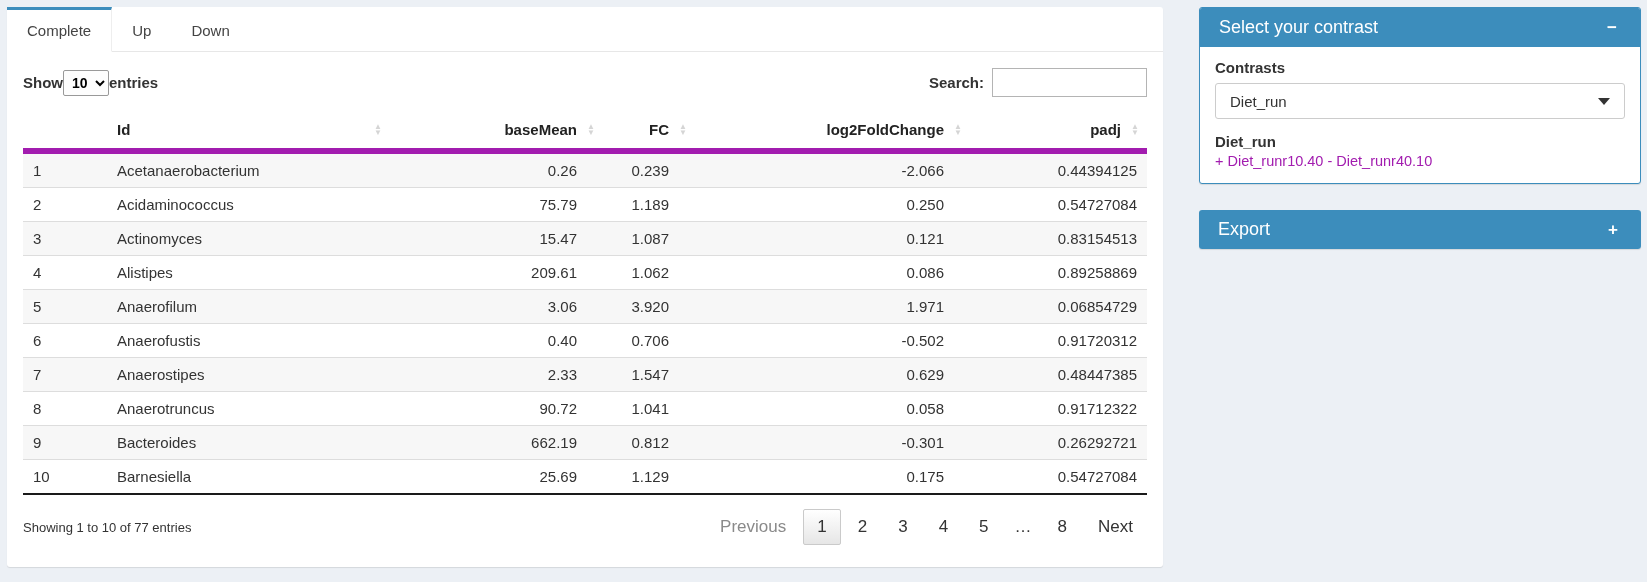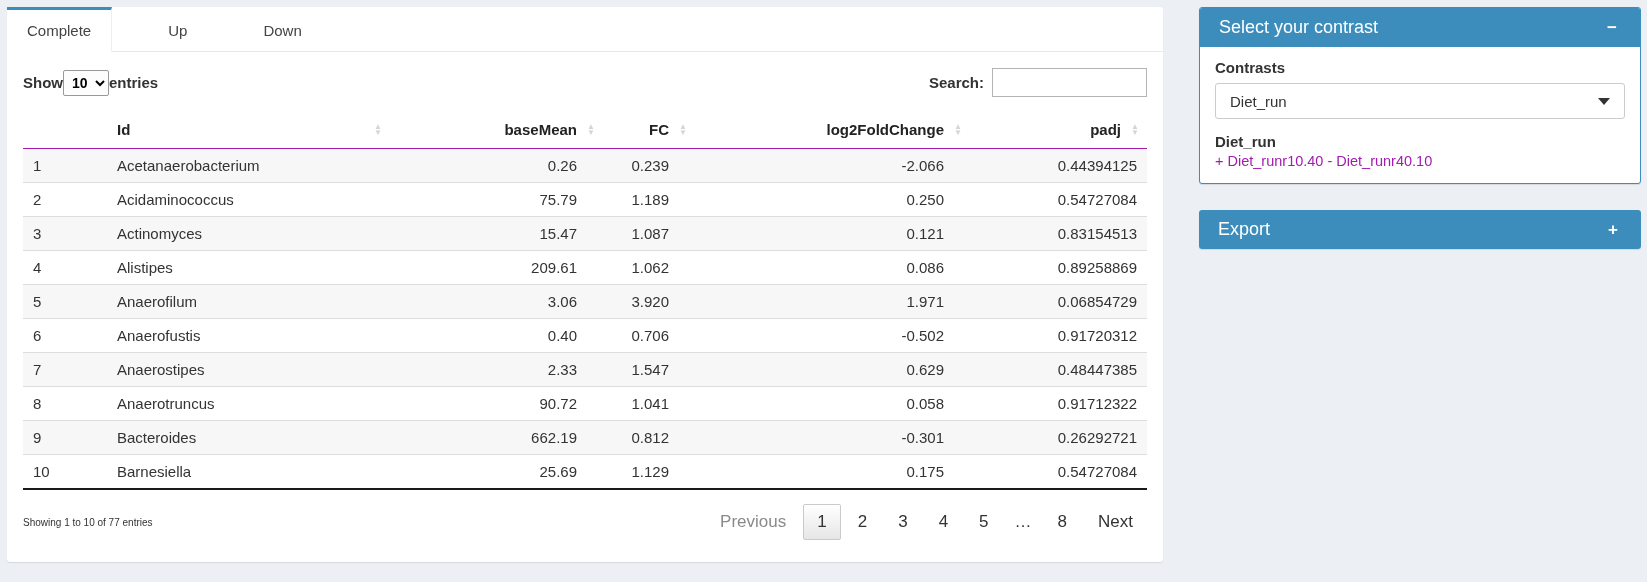--- a/index.html
+++ b/index.html
@@ -13,21 +13,21 @@
   }
   .wrapper { display: flex; padding: 7px 6px 0 7px; gap: 36px; }
 
   
   .main-box {
     width: 1156px;
     background: #fff;
     box-shadow: 0 1px 1px rgba(0,0,0,0.1);
     border-radius: 3px;
   }
-  .tab-bar { display: flex; list-style: none; border-bottom: 1px solid #e7e7e7; border-radius: 3px 3px 0 0; gap: 36px; }
+  .tab-bar { display: flex; list-style: none; border-bottom: 1px solid #e7e7e7; border-radius: 3px 3px 0 0; }
   .tab-bar li {
     padding: 12px 20px;
     border-top: 3px solid transparent;
     cursor: pointer;
     color: #444;
     font-size: 15px;
   }
   .tab-bar li.active {
     border-top: 3px solid #3c8dbc;
     border-right: 1px solid #eee;
@@ -48,41 +48,41 @@
   .search-ctl { display: flex; align-items: center; gap: 8px; font-weight: 700; }
   .search-ctl input {
     width: 155px; height: 29px;
     border: 1px solid #b4b4b4; border-radius: 0;
     padding: 0 6px; font-family: inherit; font-size: 14px;
   }
 
   
   table { width: 100%; border-collapse: collapse; }
   thead th {
-    border-bottom: 1px solid #a21caf;
+    border-bottom: 6px solid #a21caf;
     font-weight: 700; font-size: 15px; color: #222;
     padding: 10px 26px 10px 10px;
     position: relative; cursor: pointer; white-space: nowrap;
   }
   thead th.col-id { text-align: left; }
   thead th.num { text-align: right; }
   tbody td { padding: 8px 10px; border-bottom: 1px solid #ddd; font-size: 15px; color: #333; }
   tbody td.num { text-align: right; padding-right: 26px; }
   tbody td.pr-small { padding-right: 10px; }
   tbody tr:nth-child(odd) { background: #f7f7f7; }
   tbody tr:last-child td { border-bottom: 2px solid #1a1a1a; }
   .sort-icon {
     position: absolute; right: 8px; top: 50%; transform: translateY(-50%);
     display: flex; flex-direction: column; align-items: center;
     color: #d5d5d5; font-size: 8px; line-height: 6px; letter-spacing: 0;
   }
 
   
   .table-footer { display: flex; justify-content: space-between; align-items: center; padding: 14px 0 16px 0; }
-  .info-text { font-size: 10px; color: #333; }
+  .info-text { font-size: 13px; color: #333; }
   .pagination { display: flex; list-style: none; align-items: center; }
   .pagination li {
     padding: 7px 13px; margin-left: 3px; cursor: pointer;
     color: #333; font-size: 17px; border: 1px solid transparent; border-radius: 2px;
   }
   .pagination li.disabled { color: #8a8a8a; cursor: default; }
   .pagination li.current {
     border: 1px solid #cacaca;
     background: linear-gradient(to bottom, #ffffff 0%, #e6e6e6 100%);
   }

